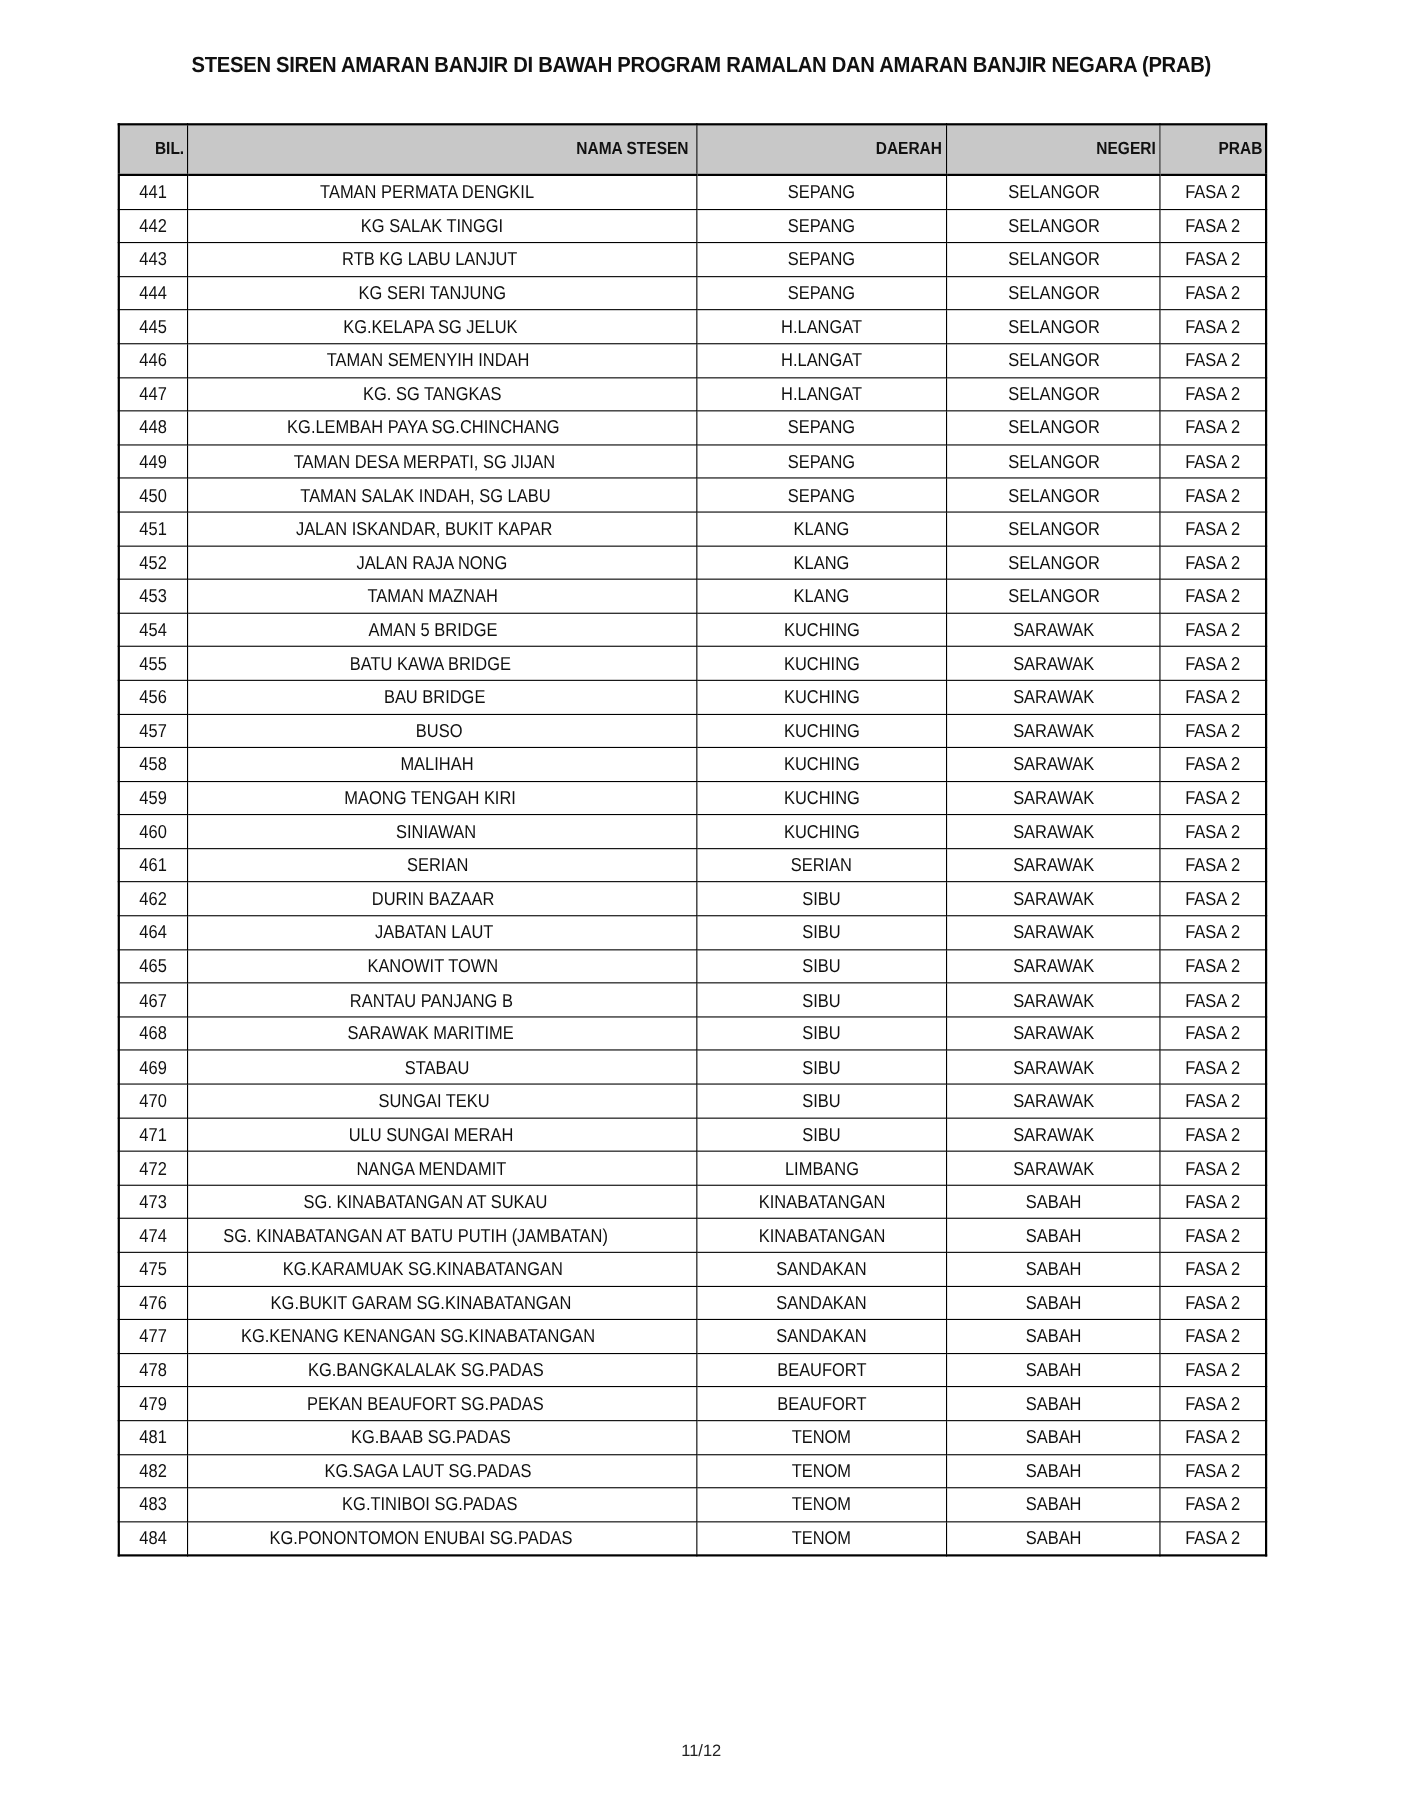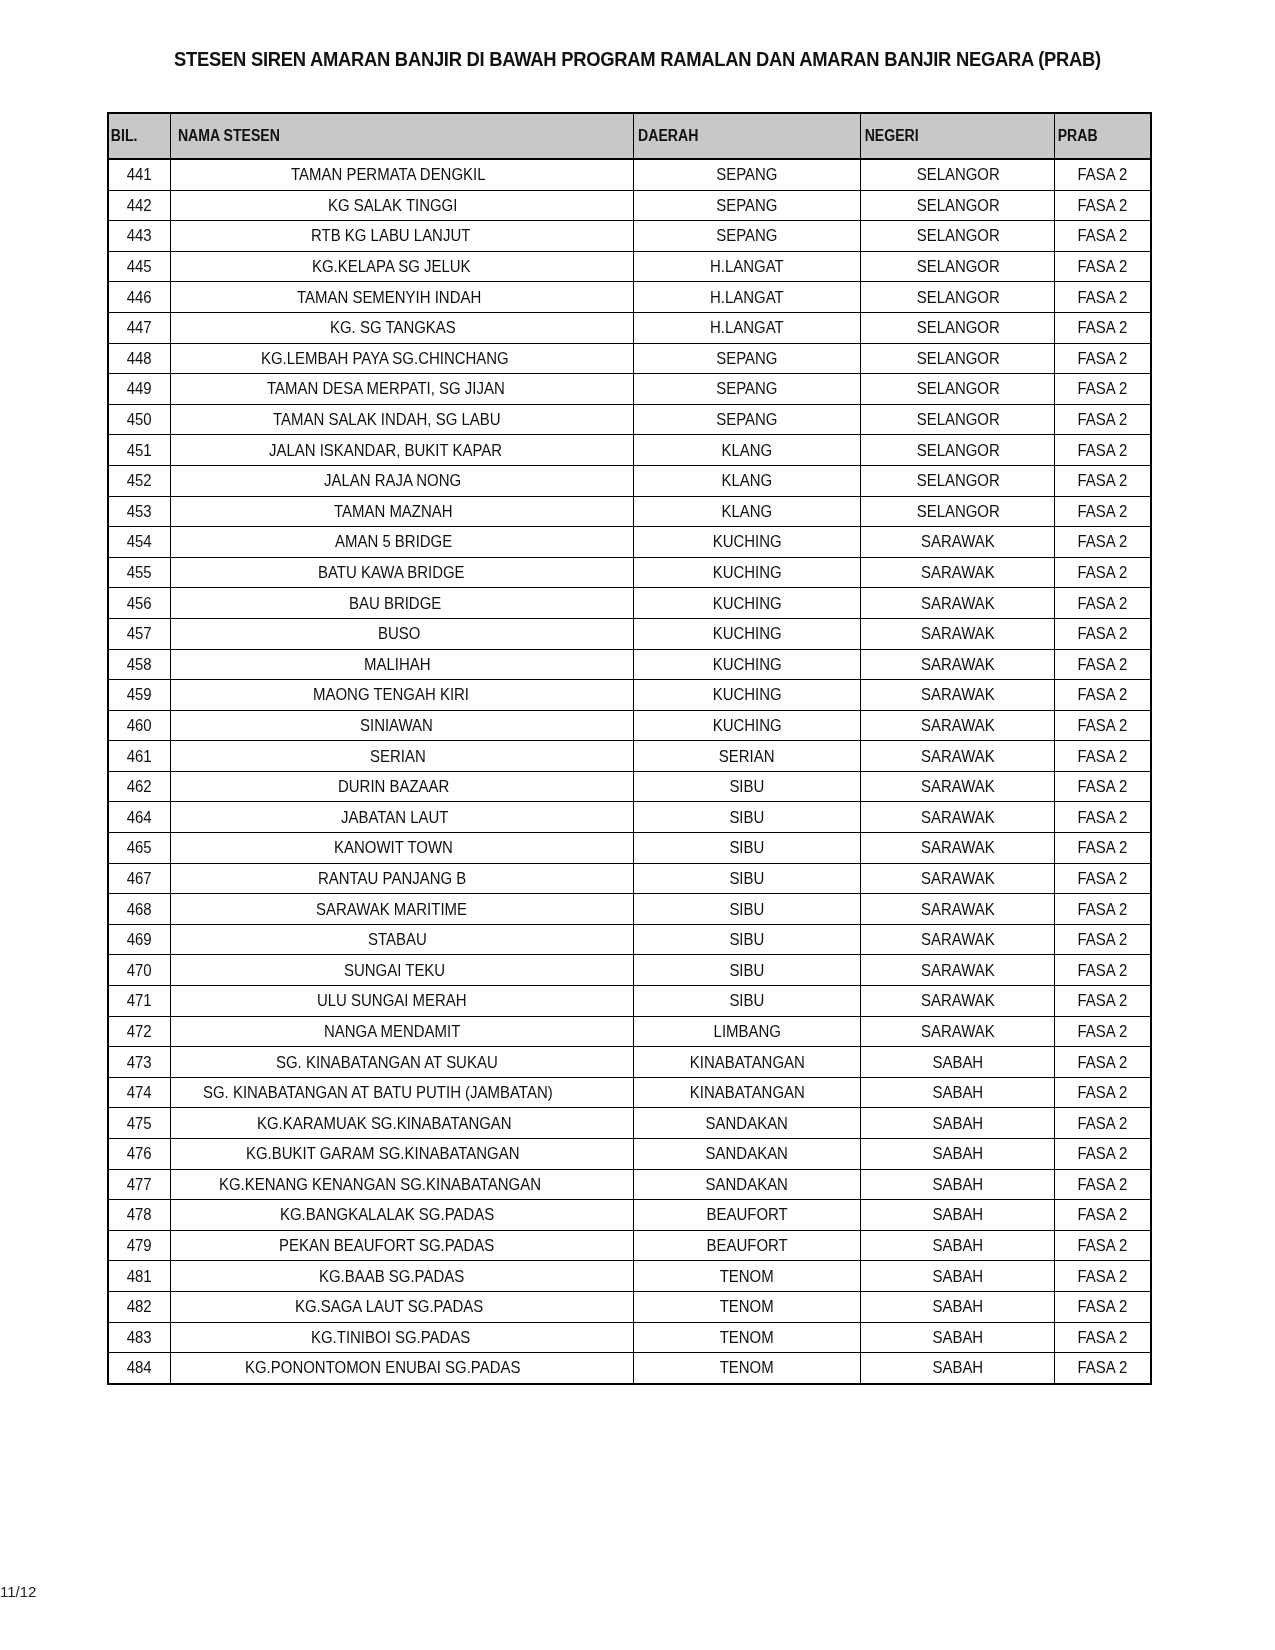--- a/index.html
+++ b/index.html
@@ -12,34 +12,34 @@
   table.list {
     position: absolute; left: 107px; top: 112px; width: 1045px;
     border-collapse: collapse; table-layout: fixed;
     border: 2px solid #000;
   }
   table.list th, table.list td {
     border: 1.5px solid #000; padding: 0; height: 29.6px;
     font-size: 17px; line-height: 1; overflow: hidden; white-space: nowrap;
   }
   table.list th {
-    background: #c8c8c8; font-weight: bold; height: 44px; text-align: left;
+    background: #c8c8c8; font-weight: bold; height: 44px; text-align: right;
     border-bottom: 2.5px solid #000; font-size: 16px;
   }
   .c-bil { width: 62px; }
   .c-nama { width: 463px; }
   .c-daerah { width: 227px; }
   .c-negeri { width: 194px; }
   .c-prab { width: 96px; }
   td.bil, td.daerah, td.negeri, td.prab { text-align: center; }
   td.nama { text-align: center; padding-left: 2px; }
   .cond { display: inline-block; transform: scaleX(0.88); transform-origin: left center; }
   td.bil .cond, td.daerah .cond, td.negeri .cond, td.prab .cond, th .cond { transform-origin: center center; }
   .footer {
-    position: absolute; left: 0; top: 1583px; width: 1275px; text-align: left;
+    position: absolute; left: 0; top: 1583px; width: 1275px; text-align: center;
     font-family: "Liberation Sans", sans-serif; font-size: 15px; color: #222;
   }
 </style>
 </head>
 <body>
 
 <div class="title">STESEN SIREN AMARAN BANJIR DI BAWAH PROGRAM RAMALAN DAN AMARAN BANJIR NEGARA (PRAB)</div>
 
 <table class="list">
   <colgroup>
@@ -74,20 +74,27 @@
         <td class="prab"><span class="cond">FASA 2</span></td>
       </tr>
       <tr>
         <td class="bil"><span class="cond">443</span></td>
         <td class="nama"><span class="cond">RTB KG LABU LANJUT</span></td>
         <td class="daerah"><span class="cond">SEPANG</span></td>
         <td class="negeri"><span class="cond">SELANGOR</span></td>
         <td class="prab"><span class="cond">FASA 2</span></td>
       </tr>
       <tr>
+        <td class="bil"><span class="cond">444</span></td>
+        <td class="nama"><span class="cond">KG SERI TANJUNG</span></td>
+        <td class="daerah"><span class="cond">SEPANG</span></td>
+        <td class="negeri"><span class="cond">SELANGOR</span></td>
+        <td class="prab"><span class="cond">FASA 2</span></td>
+      </tr>
+      <tr>
         <td class="bil"><span class="cond">445</span></td>
         <td class="nama"><span class="cond">KG.KELAPA SG JELUK</span></td>
         <td class="daerah"><span class="cond">H.LANGAT</span></td>
         <td class="negeri"><span class="cond">SELANGOR</span></td>
         <td class="prab"><span class="cond">FASA 2</span></td>
       </tr>
       <tr>
         <td class="bil"><span class="cond">446</span></td>
         <td class="nama"><span class="cond">TAMAN SEMENYIH INDAH</span></td>
         <td class="daerah"><span class="cond">H.LANGAT</span></td>

